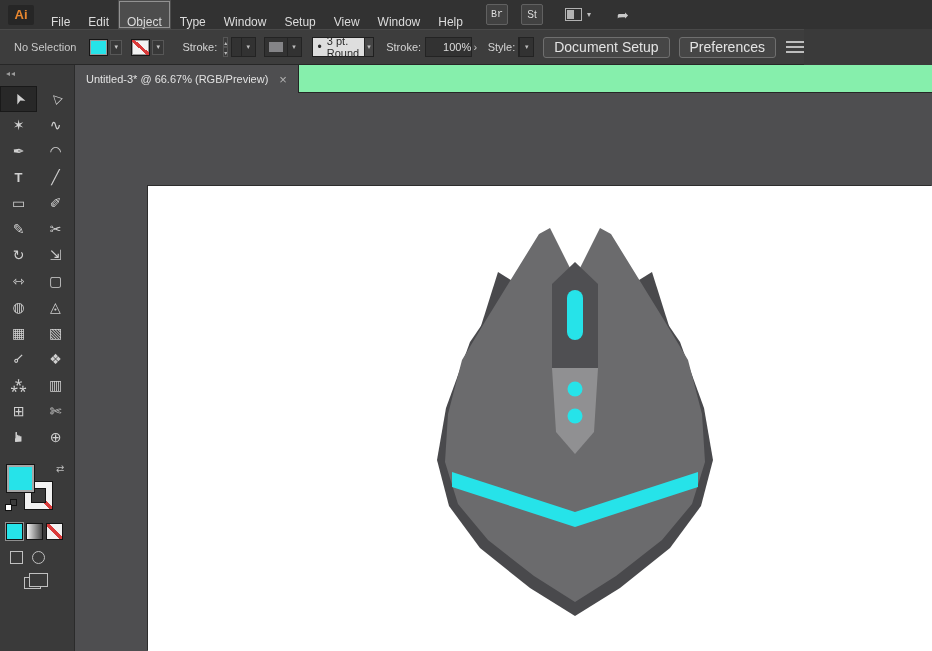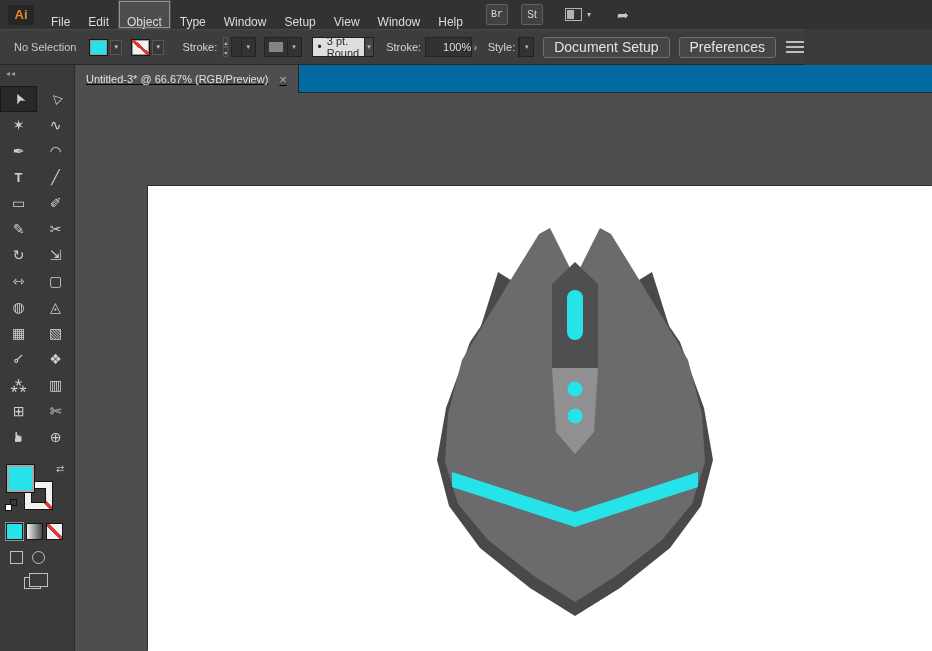--- a/index.html
+++ b/index.html
@@ -98,21 +98,21 @@
 
   #modes-row { position:absolute; left:10px; top:486px; display:flex; align-items:center; }
   .mode-box { width:13px; height:13px; border:1px solid #c0c0c0; margin-right:9px; }
   .mode-box.round { border-radius:50%; }
   #screen-mode { position:absolute; left:24px; top:512px; width:17px; height:12px; border:1px solid #c0c0c0; }
   #screen-mode::after { content:""; position:absolute; left:4px; top:-5px; width:17px; height:12px;
     border:1px solid #c0c0c0; background:#3a3a3a; }
 
   
   #tabbar { position:absolute; left:75px; top:65px; width:857px; height:28px;
-    background:#0369a1; border-bottom:1px solid #262626; display:flex; z-index:3;text-decoration:underline; }
+    background:#86efac; border-bottom:1px solid #262626; display:flex; z-index:3; }
   #doc-tab { height:28px; display:flex; align-items:center; background:#4e4e50;
     padding:0 11px; border-right:1px solid #242424; color:#e2e2e2; font-size:11px; white-space:nowrap; }
   #tab-close { margin-left:11px; color:#b3b3b3; font-size:13px; line-height:1; }
 
   #canvas { position:absolute; left:75px; top:93px; width:857px; height:558px;
     background:#4e4e50; overflow:hidden; }
   #artboard { position:absolute; left:73px; top:93px; width:784px; height:465px;
     background:#ffffff; box-shadow:-1px -1px 0 #2d2d2d; }
   #artwork { position:absolute; left:0; top:0; }
 </style>

